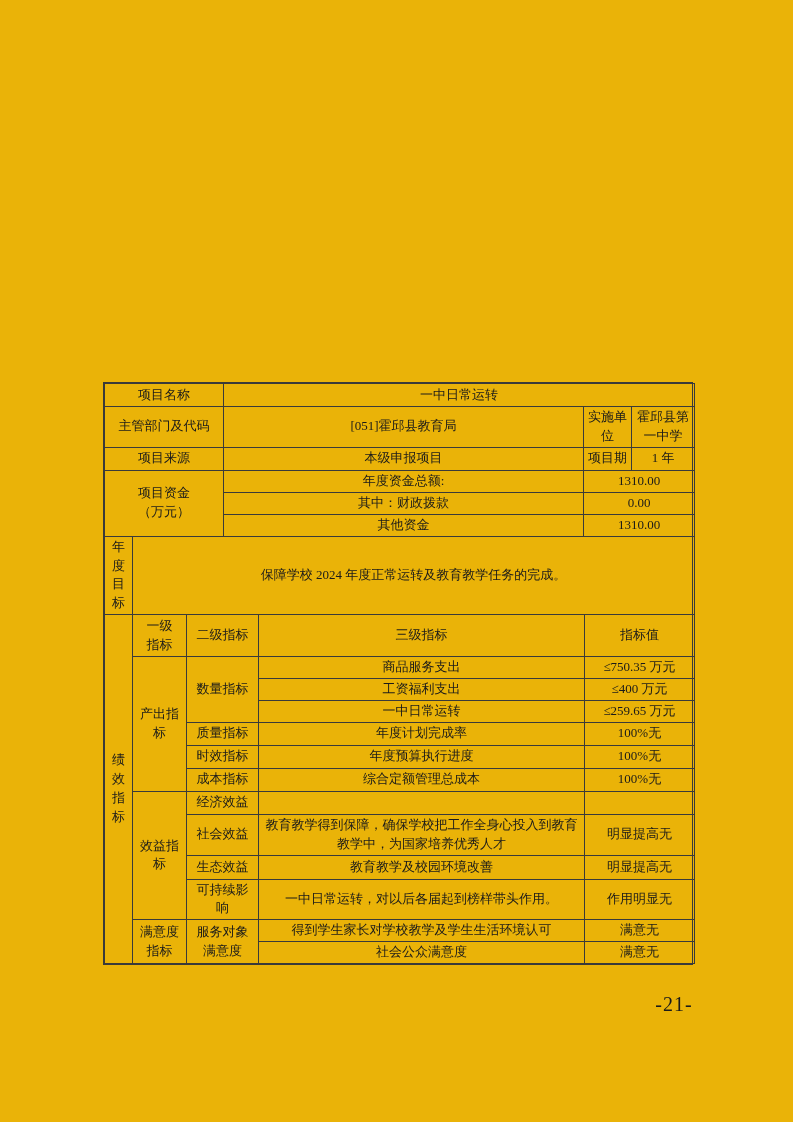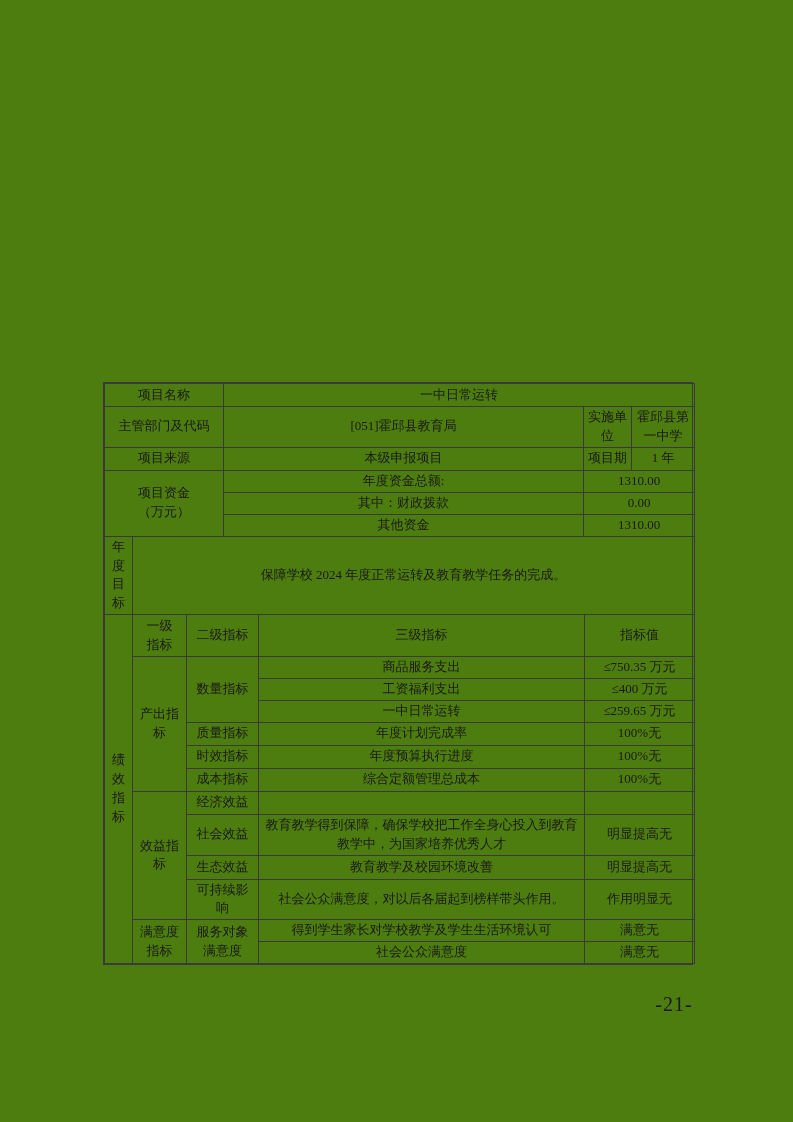--- a/index.html
+++ b/index.html
@@ -2,21 +2,21 @@
 <html><head>
 <meta charset="utf-8">
 <style>
   * { box-sizing: border-box; }
   html,body { margin:0; padding:0; background:#ffffff; }
   body {
     width:793px; height:1122px;
     font-family:"Liberation Serif","DejaVu Serif",serif;
     color:#1a1a1a;
   }
-  .sheet { position:relative; width:793px; height:1122px; background:#4d7c0f; overflow:hidden; }
+  .sheet { position:relative; width:793px; height:1122px; background:#eab308; overflow:hidden; }
 
   .doc-table {
     position:absolute; left:103px; top:382px; width:590px;
     border:1px solid #3a3a3a;
   }
   table.tbl { border-collapse:collapse; table-layout:fixed; width:100%; }
   table.tbl + table.tbl { margin-top:-1px; }
   .tbl td {
     border:1px solid #3a3a3a;
     font-size:13px; line-height:1.45;
@@ -160,21 +160,21 @@
         <td>明显提高无</td>
       </tr>
       <tr style="height:24px">
         <td>生态效益</td>
         <td>教育教学及校园环境改善</td>
         <td>明显提高无</td>
       </tr>
       <tr style="height:38px">
         <td class="pre">可持续影
 响</td>
-        <td>社会公众满意度，对以后各届起到榜样带头作用。</td>
+        <td>一中日常运转，对以后各届起到榜样带头作用。</td>
         <td>作用明显无</td>
       </tr>
       <tr style="height:22px">
         <td rowspan="2" class="pre">满意度
 指标</td>
         <td rowspan="2" class="pre">服务对象
 满意度</td>
         <td>得到学生家长对学校教学及学生生活环境认可</td>
         <td>满意无</td>
       </tr>

